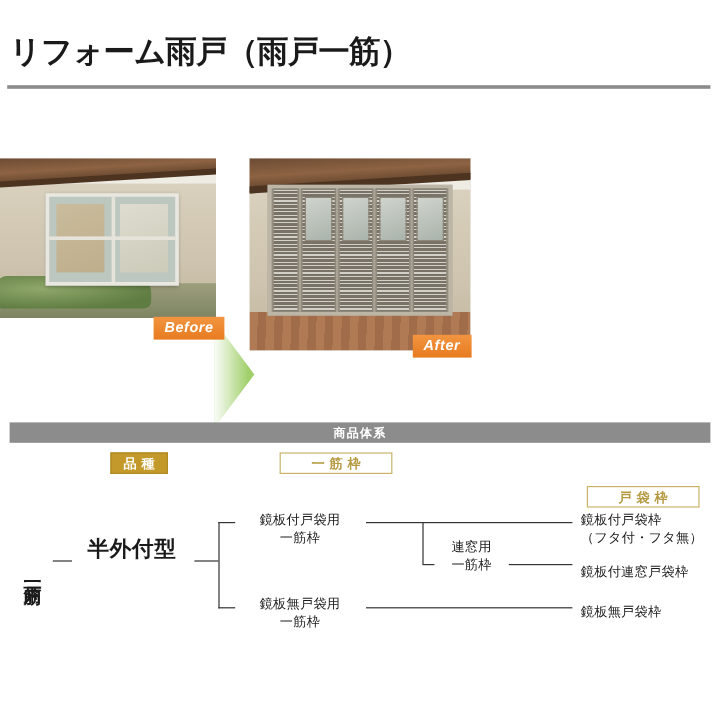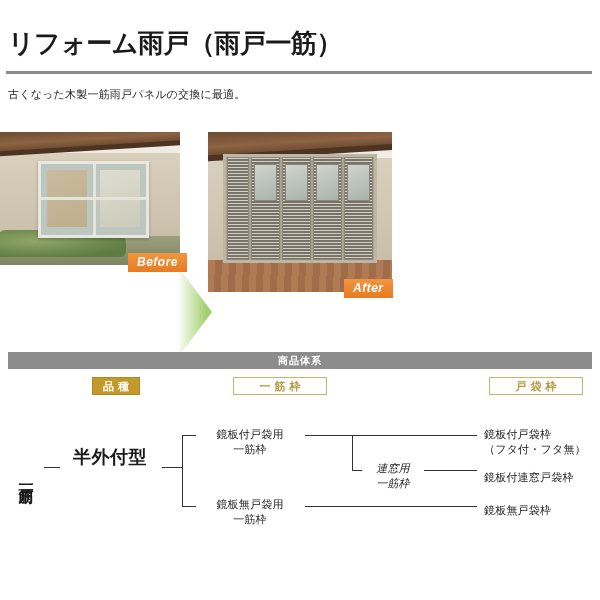--- a/index.html
+++ b/index.html
@@ -140,21 +140,21 @@
     position: absolute;
     color: #ffffff;
     font-size: 12px;
     font-weight: 700;
     font-style: italic;
     letter-spacing: .5px;
     padding: 2px 9px 3px;
     background: linear-gradient(180deg,#f29540 0%,#e87b20 100%);
     line-height: 14px;
   }
-  .badge-before { left: 128px; top: 253px; }
+  .badge-before { left: 128px; top: 264px; }
   .badge-after  { left: 344px; top: 279px; }
 
   .arrow-green {
     position: absolute;
     left: 179px; top: 136px;
     width: 0; height: 0;
     border-top: 44px solid transparent;
     border-bottom: 44px solid transparent;
     border-left: 33px solid #9ccd63;
     opacity: .95;
@@ -198,21 +198,21 @@
     border: 1px solid #b08a22;
     color: #ffffff;
     left: 92px; width: 48px;
   }
   .col-tag.outlined {
     background: #ffffff;
     border: 1px solid #cbb46a;
     color: #b59a41;
   }
   .tag-hitosuji { left: 233px; width: 94px; }
-  .tag-tobukuro { left: 489px; width: 94px; }
+  .tag-tobukuro { left: 489px; width: 94px; margin-top: 28px; }
 
   
   .tree { position: absolute; left: 0; top: 405px; width: 600px; height: 150px; }
 
   .vert-label {
     position: absolute;
     left: 14px; top: 30px;
     width: 22px;
     font-size: 15px;
     font-weight: 700;
@@ -230,37 +230,36 @@
     line-height: 15px;
     text-align: center;
     white-space: nowrap;
     letter-spacing: .2px;
   }
   .node.strong { font-size: 18px; font-weight: 700; line-height: 19px; letter-spacing: .5px; }
 
   .n-type      { left: 62px;  top: 43px; width: 96px; }
   .n-b1        { left: 196px; top: 22px; width: 108px; }
   .n-b2        { left: 196px; top: 92px; width: 108px; }
-  .n-renso     { left: 363px; top: 56px; width: 60px; font-style: italic; }
+  .n-renso     { left: 363px; top: 44px; width: 60px; }
   .n-r1        { left: 484px; top: 22px; width: 120px; text-align:left; }
   .n-r2        { left: 484px; top: 65px; width: 120px; text-align:left; }
   .n-r3        { left: 484px; top: 98px; width: 120px; text-align:left; }
 
   .ln { position: absolute; background: #333; }
   .h  { height: 1px; }
   .v  { width: 1px; }
 </style>
 </head>
 <body>
 
 <div class="page-title">リフォーム雨戸（雨戸一筋）</div>
 <div class="title-rule"></div>
 
 <div class="lead">
-  <div>古くなった木製一筋雨戸パネルの交換に最適。</div>
 </div>
 
 <div class="photos">
 
   <div class="photo photo-before">
     <div class="sky"></div>
     <div class="wall"></div>
     <div class="eave"></div>
     <div class="eave-lip"></div>
     <div class="ground"></div>

